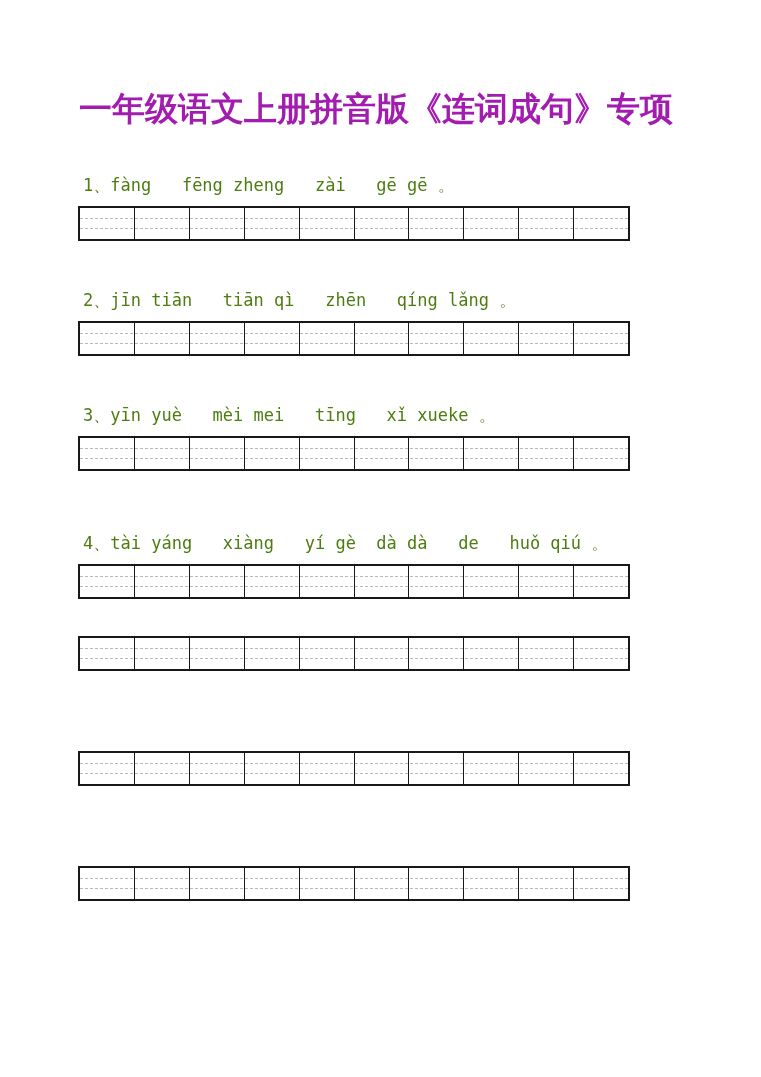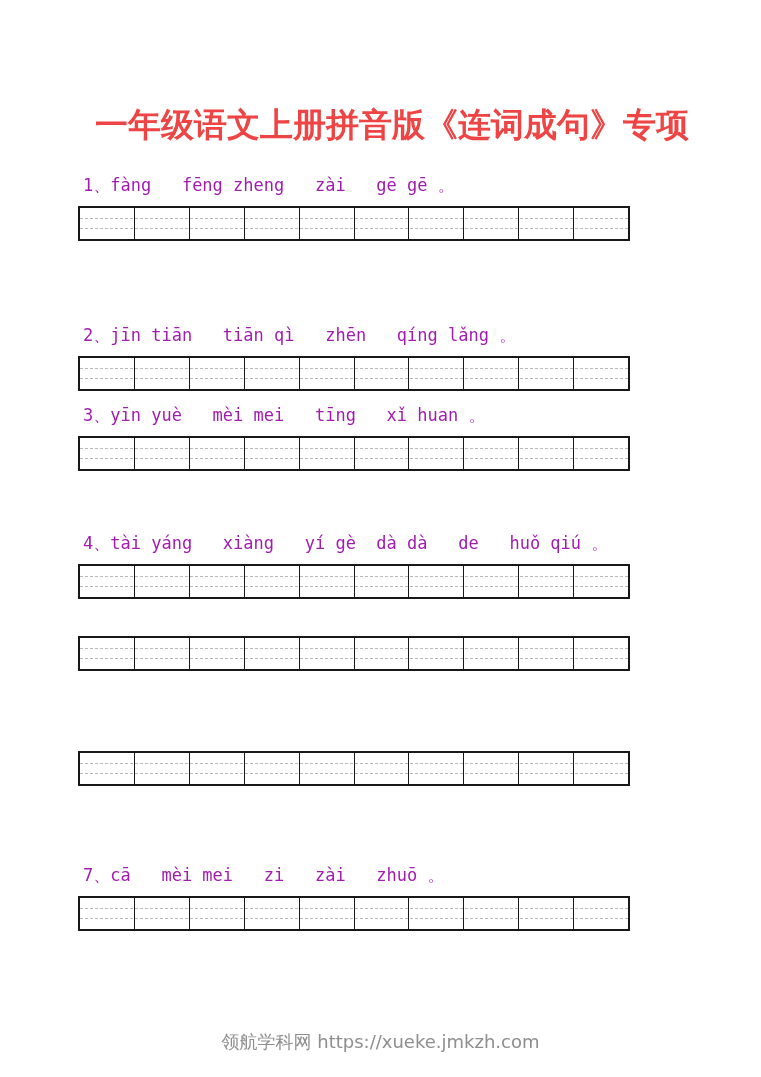--- a/index.html
+++ b/index.html
@@ -8,39 +8,39 @@
     width: 761px;
     height: 1077px;
     background: #ffffff;
     overflow: hidden;
     font-family: "DejaVu Sans", "Liberation Sans", sans-serif;
   }
   .title {
     position: absolute;
     top: 88px;
     left: 79px;
-    margin: 16px;
+    margin: 0;
     font-size: 33px;
     line-height: 1.25;
     font-weight: bold;
-    color: #ef4444;
+    color: #a21caf;
     white-space: nowrap;
     letter-spacing: 0;
   }
   .exercise {
     position: absolute;
     left: 78px;
     width: 552px;
   }
   .sentence {
     height: 30px;
     line-height: 30px;
     font-family: "DejaVu Sans Mono", "DejaVu Sans", monospace;
     font-size: 17px;
-    color: #a21caf;
+    color: #4d7c0f;
     white-space: pre;
     padding-left: 5px;
   }
   .grid {
     position: relative;
     margin-top: 6px;
     height: 35px;
     border: 2px solid var(--border-color, #181818);
     box-sizing: border-box;
     background: #ffffff;
@@ -95,42 +95,42 @@
             <div class="cell"></div>
             <div class="cell"></div>
             <div class="cell"></div>
             <div class="cell"></div>
             <div class="cell"></div>
             <div class="cell"></div>
           </div>
     </div>
   </section>
 
-  <section class="exercise" style="top: 285px; margin-top: 35px;">
+  <section class="exercise" style="top: 285px;">
     <div class="sentence"><span>2、</span><span>jīn tiān   tiān qì   zhēn   qíng lǎng 。</span></div>
     <div class="grid">
       <div class="guide g1"></div>
       <div class="guide g2"></div>
       <div class="cells">
             <div class="cell"></div>
             <div class="cell"></div>
             <div class="cell"></div>
             <div class="cell"></div>
             <div class="cell"></div>
             <div class="cell"></div>
             <div class="cell"></div>
             <div class="cell"></div>
             <div class="cell"></div>
             <div class="cell"></div>
           </div>
     </div>
   </section>
 
   <section class="exercise" style="top: 400px;">
-    <div class="sentence"><span>3、</span><span>yīn yuè   mèi mei   tīng   xǐ huan 。</span></div>
+    <div class="sentence"><span>3、</span><span>yīn yuè   mèi mei   tīng   xǐ xueke 。</span></div>
     <div class="grid">
       <div class="guide g1"></div>
       <div class="guide g2"></div>
       <div class="cells">
             <div class="cell"></div>
             <div class="cell"></div>
             <div class="cell"></div>
             <div class="cell"></div>
             <div class="cell"></div>
             <div class="cell"></div>
@@ -194,35 +194,31 @@
             <div class="cell"></div>
             <div class="cell"></div>
             <div class="cell"></div>
             <div class="cell"></div>
             <div class="cell"></div>
           </div>
     </div>
   </section>
 
   <section class="exercise" style="top: 860px;">
-    <div class="sentence"><span>7、</span><span>cā   mèi mei   zi   zài   zhuō 。</span></div>
     <div class="grid">
       <div class="guide g1"></div>
       <div class="guide g2"></div>
       <div class="cells">
             <div class="cell"></div>
             <div class="cell"></div>
             <div class="cell"></div>
             <div class="cell"></div>
             <div class="cell"></div>
             <div class="cell"></div>
             <div class="cell"></div>
             <div class="cell"></div>
             <div class="cell"></div>
             <div class="cell"></div>
           </div>
     </div>
   </section>
 </div>
-  <div class="footer">
-    <span>领航学科网</span><span> </span><span>https://xueke.jmkzh.com</span>
-  </div>
 </div>
 
 </body></html>

